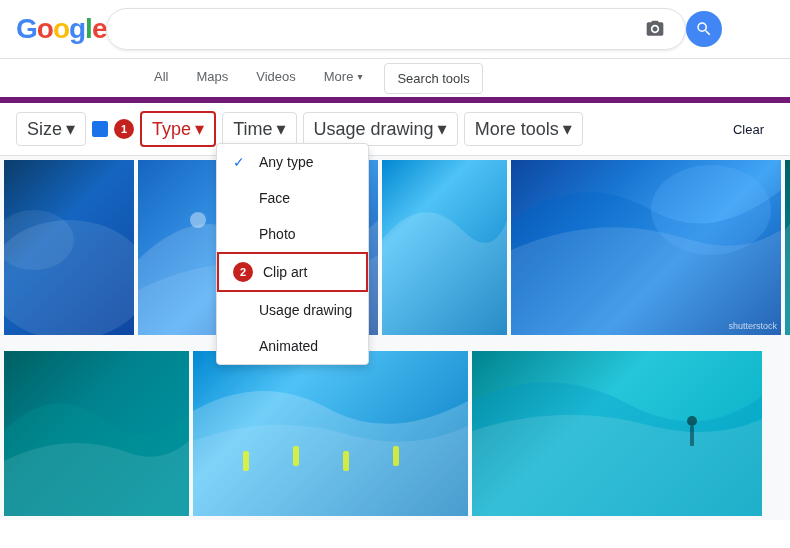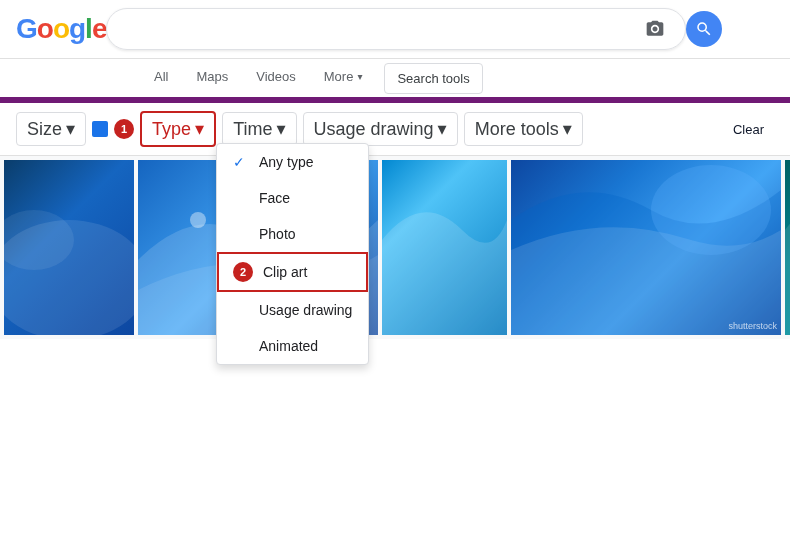--- a/index.html
+++ b/index.html
@@ -211,21 +211,21 @@
       color: white;
       border-radius: 50%;
       font-size: 11px;
       font-weight: bold;
       flex-shrink: 0;
     }
 
     
     .image-grid {
       display: flex;
-      flex-direction: row;
+      flex-direction: column;
       gap: 16px;
       padding: 4px;
       background: #f8f9fa;
     }
     .image-row {
       display: flex;
       gap: 4px;
     }
     .img-placeholder {
       background: #1565c0;

